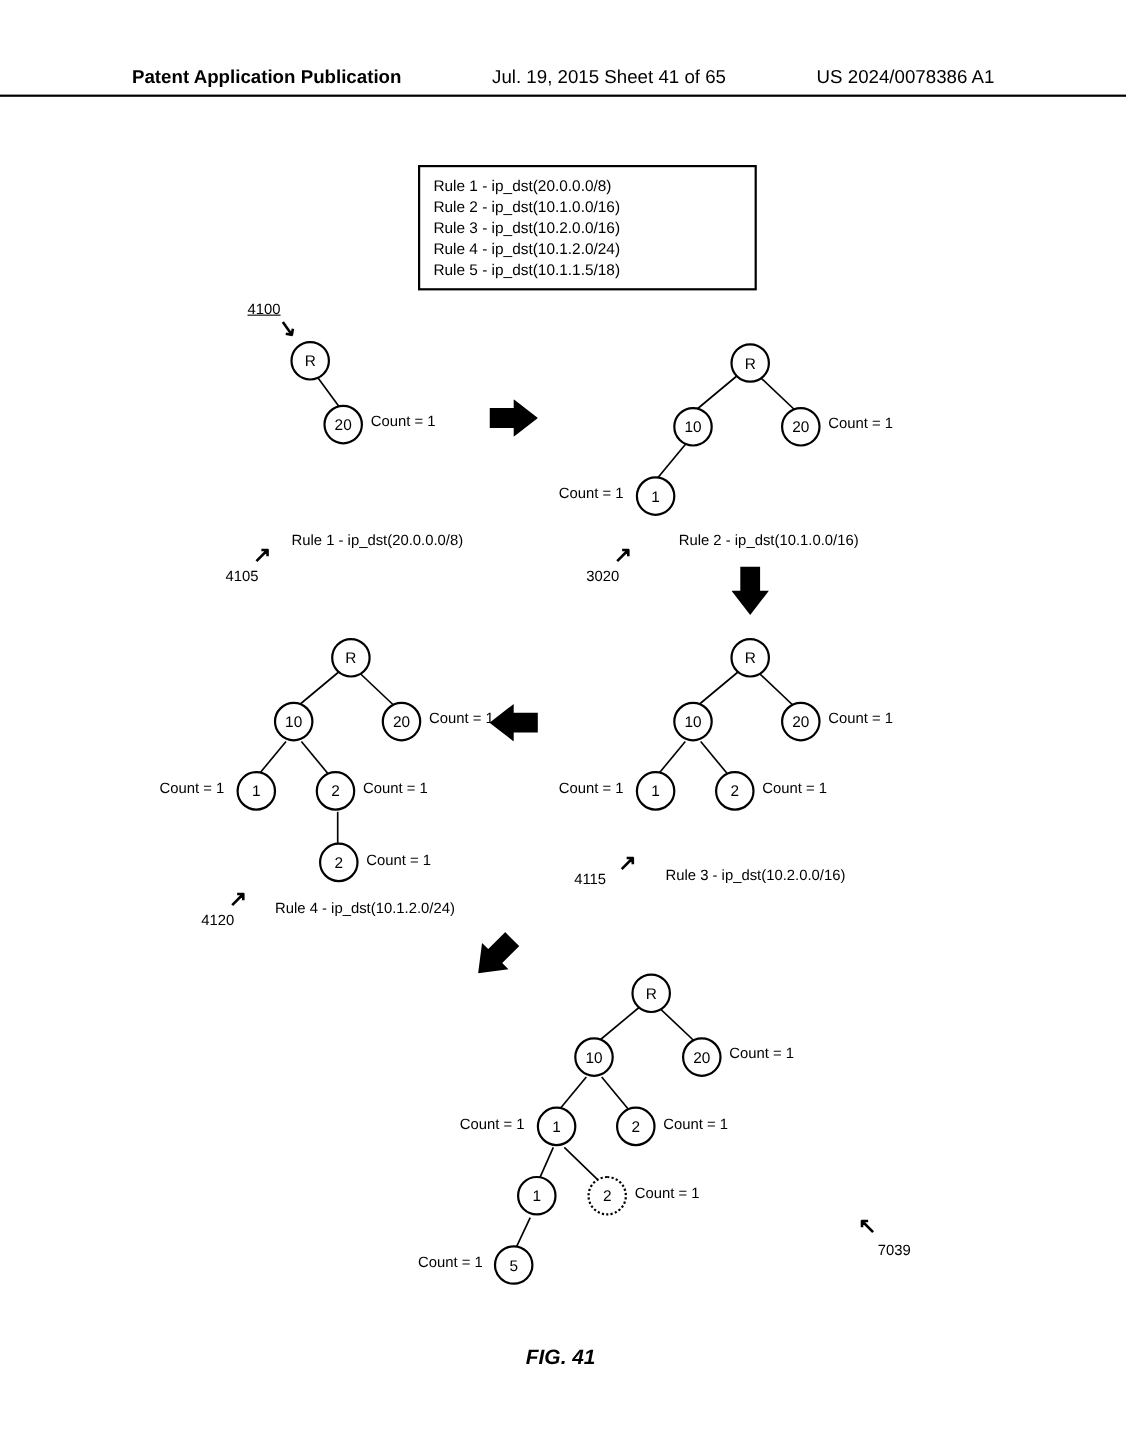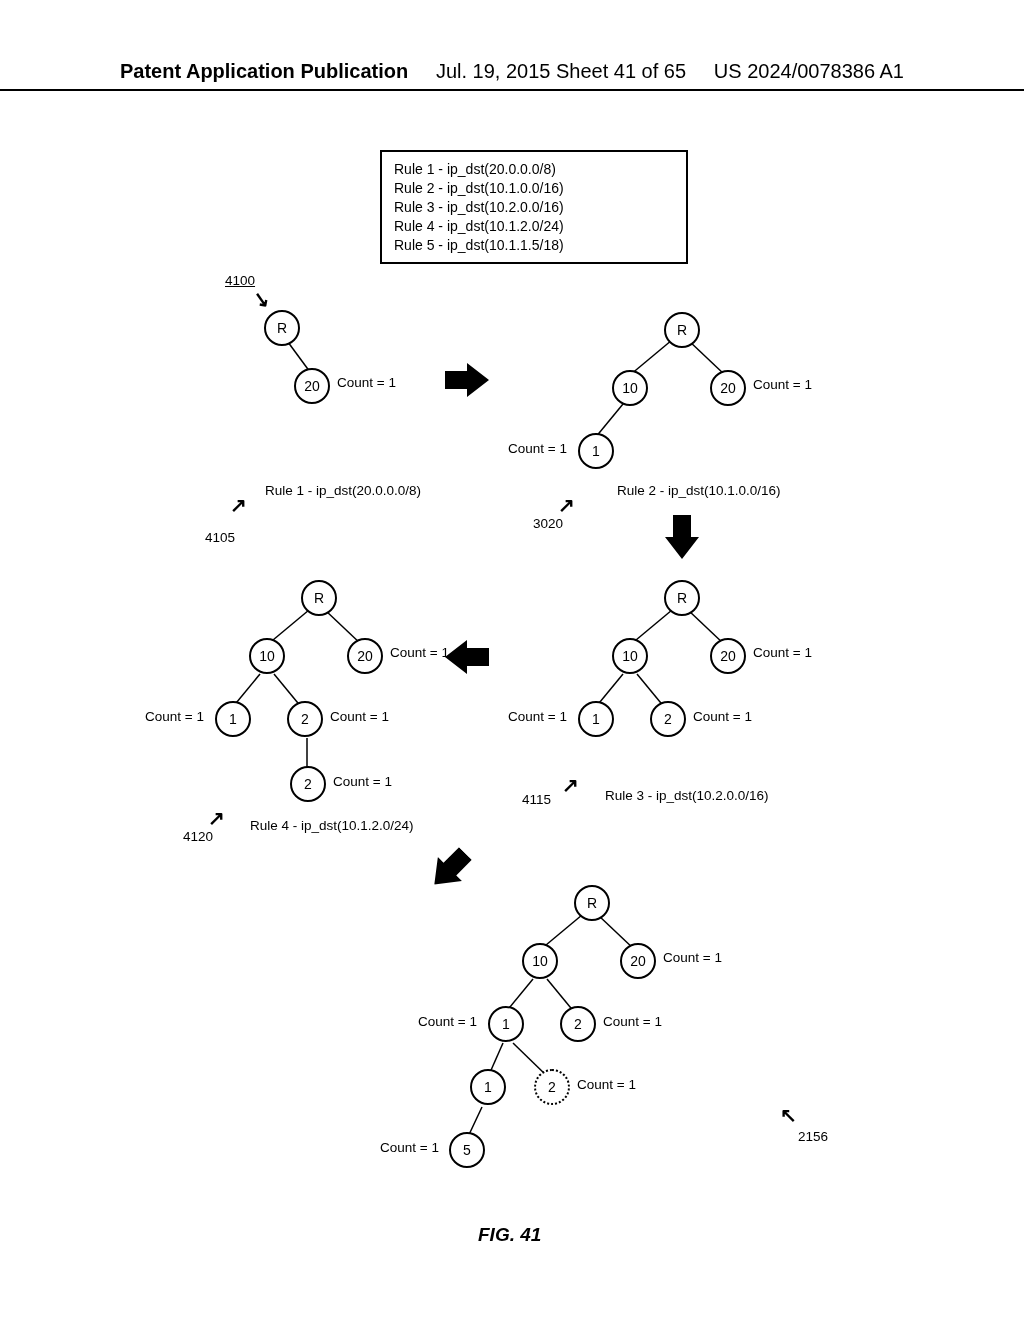--- a/index.html
+++ b/index.html
@@ -13,21 +13,21 @@
   }
   .header {
     position: absolute;
     top: 60px;
     left: 0;
     right: 0;
     padding: 0 120px 6px 120px;
     border-bottom: 2px solid #000;
     display: flex;
     justify-content: space-between;
-    font-size: 20px;
+    font-size: 17px;
   }
   .header .left { font-weight: bold; }
   .canvas {
     position: absolute;
     top: 100px;
     left: 0;
     width: 1024px;
     height: 1160px;
   }
   .rules-box {
@@ -146,21 +146,21 @@
 
   <div class="node" style="left:664px; top:212px; width:32px; height:32px;">R</div>
   <div class="node" style="left:612px; top:270px; width:32px; height:32px;">10</div>
   <div class="node" style="left:710px; top:270px; width:32px; height:32px;">20</div>
   <div class="label" style="left:753px; top:277px;">Count = 1</div>
   <div class="node" style="left:578px; top:333px; width:32px; height:32px;">1</div>
   <div class="label" style="left:508px; top:341px;">Count = 1</div>
 
   <div class="label" style="left:265px; top:383px;">Rule 1 - ip_dst(20.0.0.0/8)</div>
   <div class="ref-arrow" style="left:230px; top:395px;">↗</div>
-  <div class="label" style="left:205px; top:416px;margin-top:14px;">4105</div>
+  <div class="label" style="left:205px; top:416px;">4105</div>
 
   <div class="label" style="left:617px; top:383px;">Rule 2 - ip_dst(10.1.0.0/16)</div>
   <div class="ref-arrow" style="left:558px; top:395px;">↗</div>
   <div class="label" style="left:533px; top:416px;">3020</div>
 
   <div class="arrow" style="left:665px; top:415px;">
     <svg width="34" height="44">
         <polygon points="8,0 26,0 26,22 34,22 17,44 0,22 8,22" fill="#000"></polygon>
       </svg>
   </div>
@@ -213,17 +213,17 @@
   <div class="label" style="left:418px; top:914px;">Count = 1</div>
   <div class="node" style="left:560px; top:906px; width:32px; height:32px;">2</div>
   <div class="label" style="left:603px; top:914px;">Count = 1</div>
   <div class="node" style="left:470px; top:969px; width:32px; height:32px;">1</div>
   <div class="node dashed" style="left:534px; top:969px; width:32px; height:32px;">2</div>
   <div class="label" style="left:577px; top:977px;">Count = 1</div>
   <div class="node" style="left:449px; top:1032px; width:32px; height:32px;">5</div>
   <div class="label" style="left:380px; top:1040px;">Count = 1</div>
 
   <div class="ref-arrow" style="left:780px; top:1005px;">↖</div>
-  <div class="label" style="left:798px; top:1029px;">2156</div>
+  <div class="label" style="left:798px; top:1029px;">7039</div>
 
   <div class="caption" style="left:478px; top:1090px;">FIG. 41</div>
 
 </div>
 
 </body></html>

